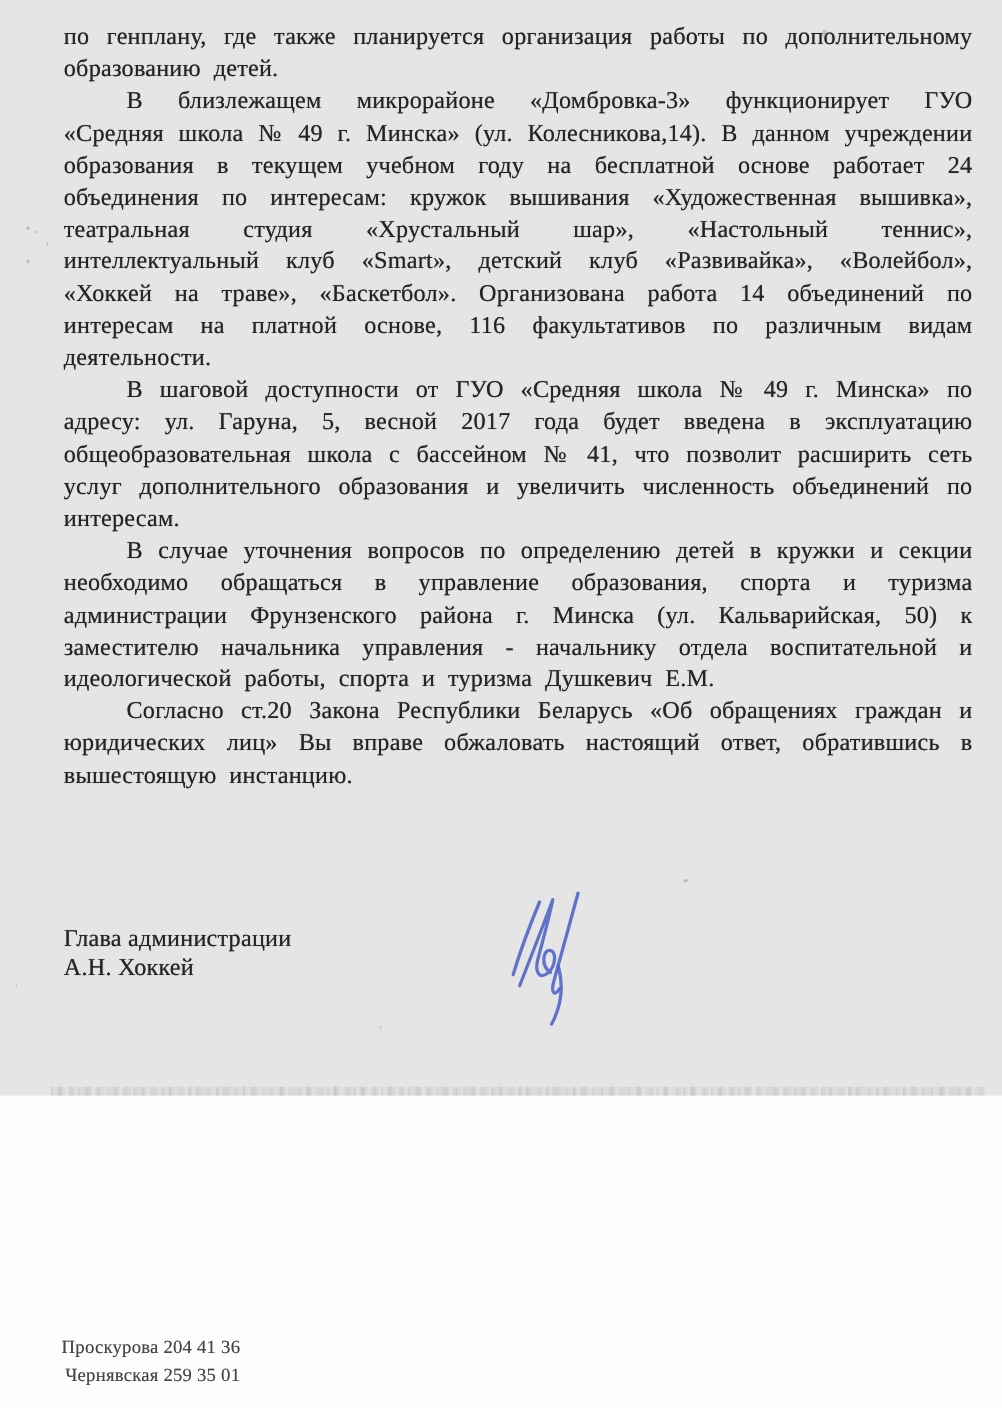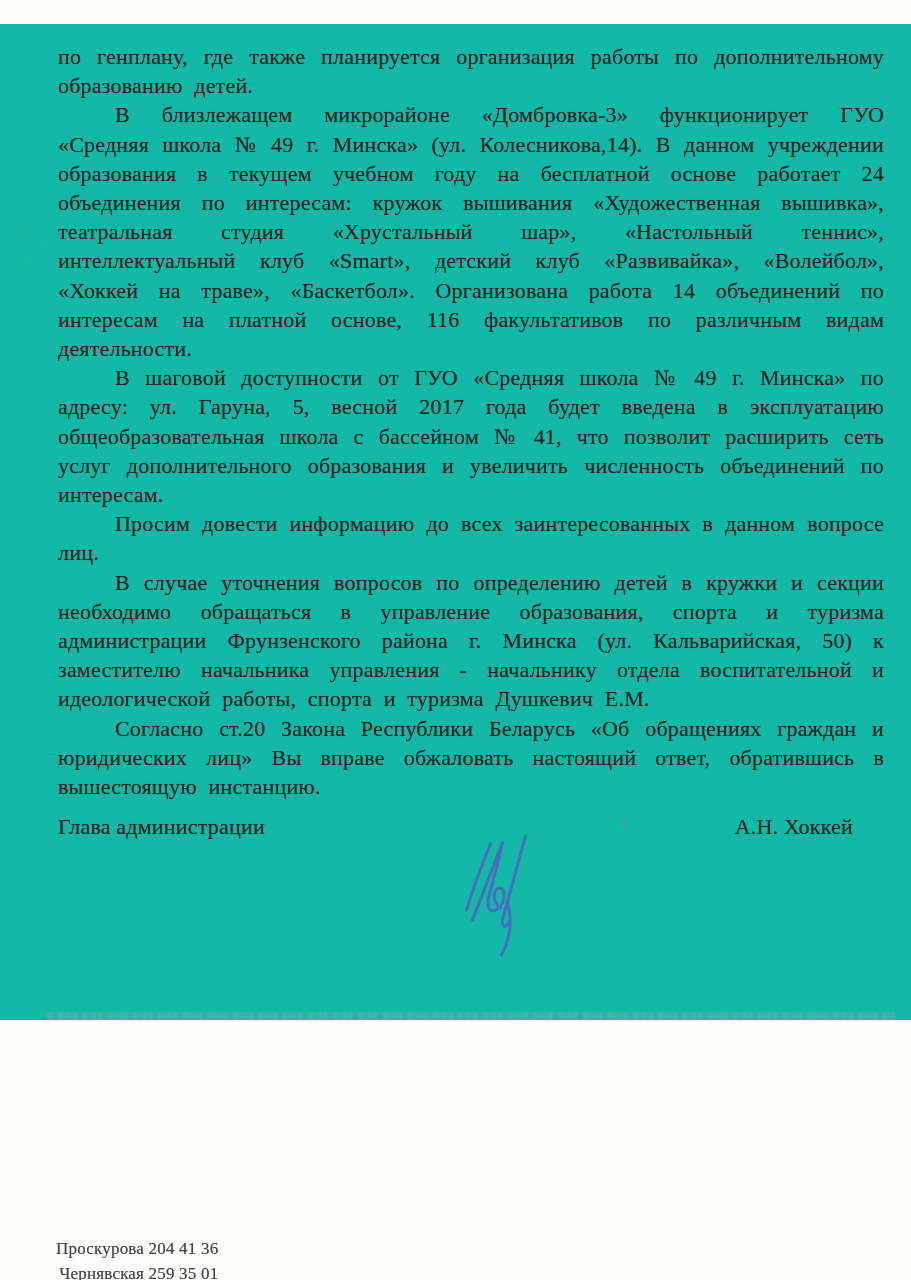--- a/index.html
+++ b/index.html
@@ -8,24 +8,23 @@
     width: 911px;
     height: 1280px;
     background: #fdfdfc;
     overflow: hidden;
   }
   .page {
     position: absolute;
     inset: 0;
     width: 911px;
     height: 996px;
-    background: #14b8a6;
+    background: #e5e5e5;
     font-family: "Liberation Serif", serif;
     color: #242424;
-    margin-top: 24px;
   }
   .body-text {
     position: absolute;
     left: 58px;
     top: 18px;
     width: 826px;
     font-size: 22px;
     line-height: 29.2px;
     text-align: justify;
     word-spacing: 6px;
@@ -35,27 +34,28 @@
   .para {
     margin: 0;
     text-indent: 57px;
   }
   .para.no-indent {
     text-indent: 0;
   }
   .sig-row {
     position: absolute;
     left: 58px;
-    top: 790px;
+    top: 840px;
     width: 795px;
     display: flex;
-    justify-content: space-between;
+    justify-content: flex-end;
     font-size: 22px;
     letter-spacing: 0.2px;
     text-shadow: 0 0 0.7px rgba(55,55,55,0.75);
+    flex-direction: column;
   }
   .signature-svg {
     position: absolute;
     left: 448px;
     top: 800px;
     width: 95px;
     height: 135px;
     overflow: visible;
   }
   .signature-svg path {
@@ -100,21 +100,20 @@
 </style>
 </head>
 <body>
 
 <div class="page">
 
   <div class="body-text">
     <p class="para no-indent">по генплану, где также планируется организация работы по дополнительному образованию детей.</p>
     <p class="para">В близлежащем микрорайоне «Домбровка-3» функционирует ГУО «Средняя школа № 49 г. Минска» (ул. Колесникова,14). В данном учреждении образования в текущем учебном году на бесплатной основе работает 24 объединения по интересам: кружок вышивания «Художественная вышивка», театральная студия «Хрустальный шар», «Настольный теннис», интеллектуальный клуб «Smart», детский клуб «Развивайка», «Волейбол», «Хоккей на траве», «Баскетбол». Организована работа 14 объединений по интересам на платной основе, 116 факультативов по различным видам деятельности.</p>
     <p class="para">В шаговой доступности от ГУО «Средняя школа № 49 г. Минска» по адресу: ул. Гаруна, 5, весной 2017 года будет введена в эксплуатацию общеобразовательная школа с бассейном № 41, что позволит расширить сеть услуг дополнительного образования и увеличить численность объединений по интересам.</p>
-    <p class="para">Просим довести информацию до всех заинтересованных в данном вопросе лиц.</p>
     <p class="para">В случае уточнения вопросов по определению детей в кружки и секции необходимо обращаться в управление образования, спорта и туризма администрации Фрунзенского района г. Минска (ул. Кальварийская, 50) к заместителю начальника управления - начальнику отдела воспитательной и идеологической работы, спорта и туризма Душкевич Е.М.</p>
     <p class="para">Согласно ст.20 Закона Республики Беларусь «Об обращениях граждан и юридических лиц» Вы вправе обжаловать настоящий ответ, обратившись в вышестоящую инстанцию.</p>
   </div>
 
   <div class="sig-row">
     <span>Глава администрации</span>
     <span>А.Н. Хоккей</span>
   </div>
 
   <svg class="signature-svg" viewBox="0 0 90 135">

